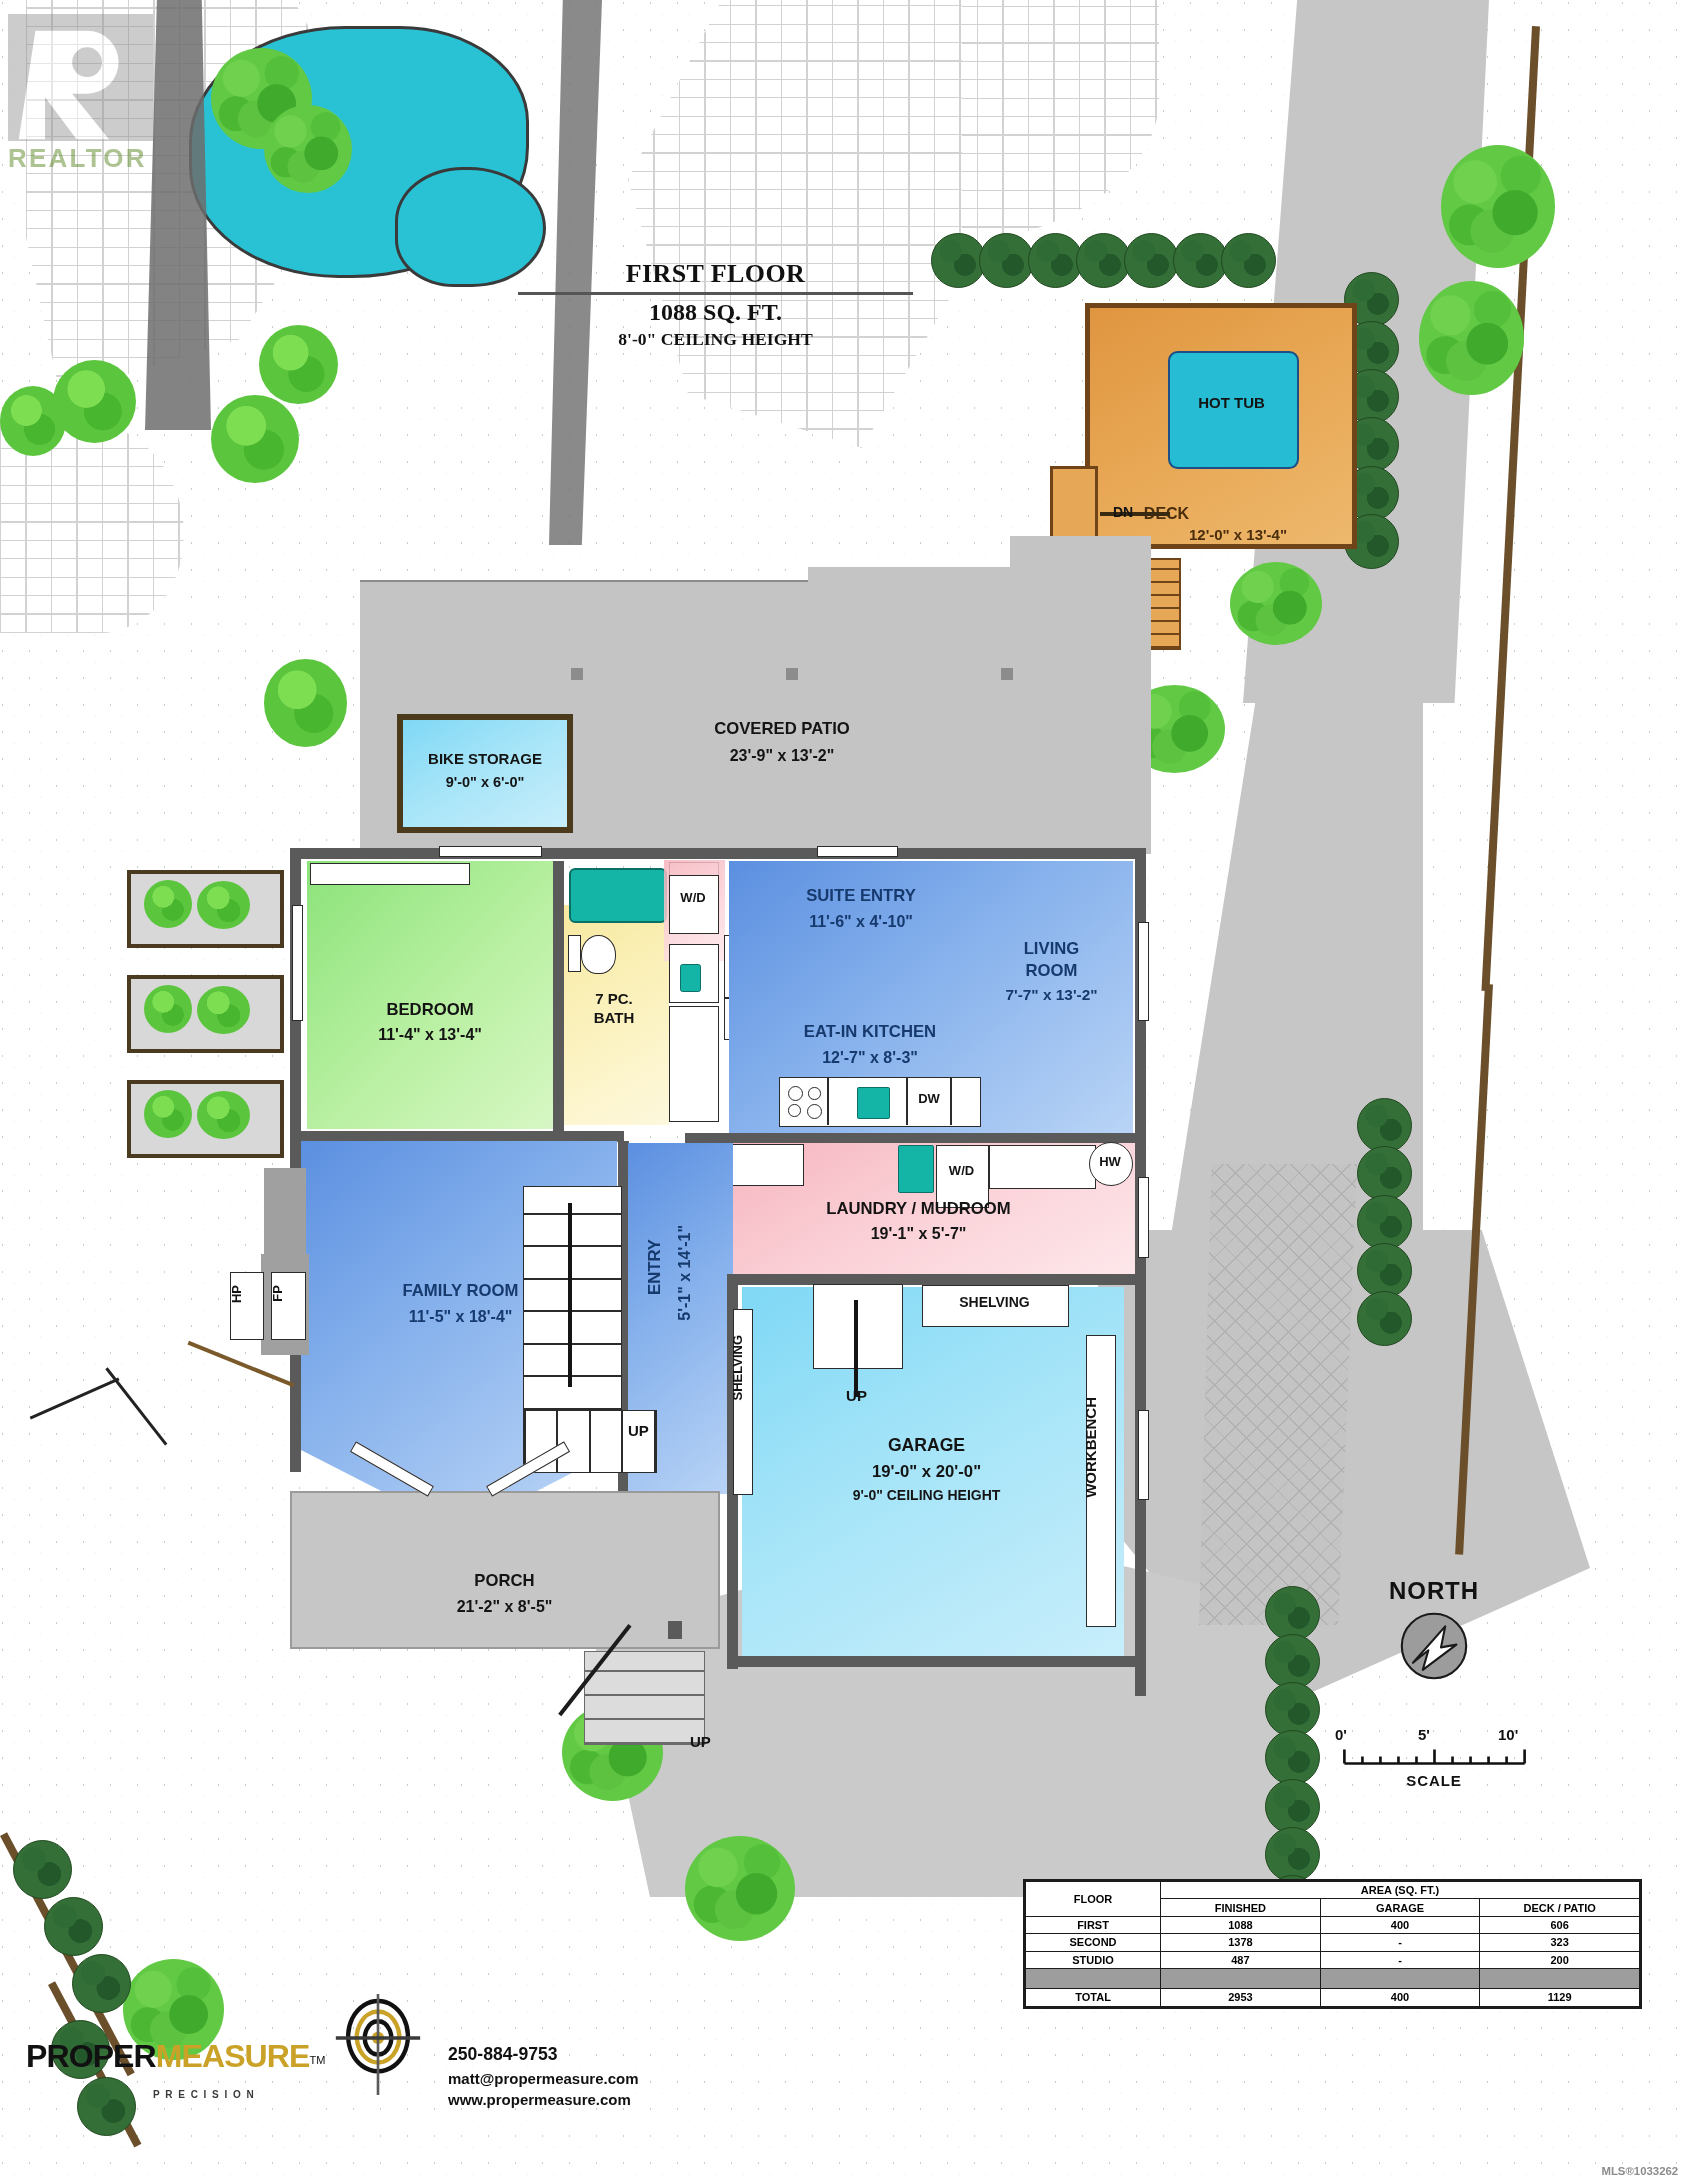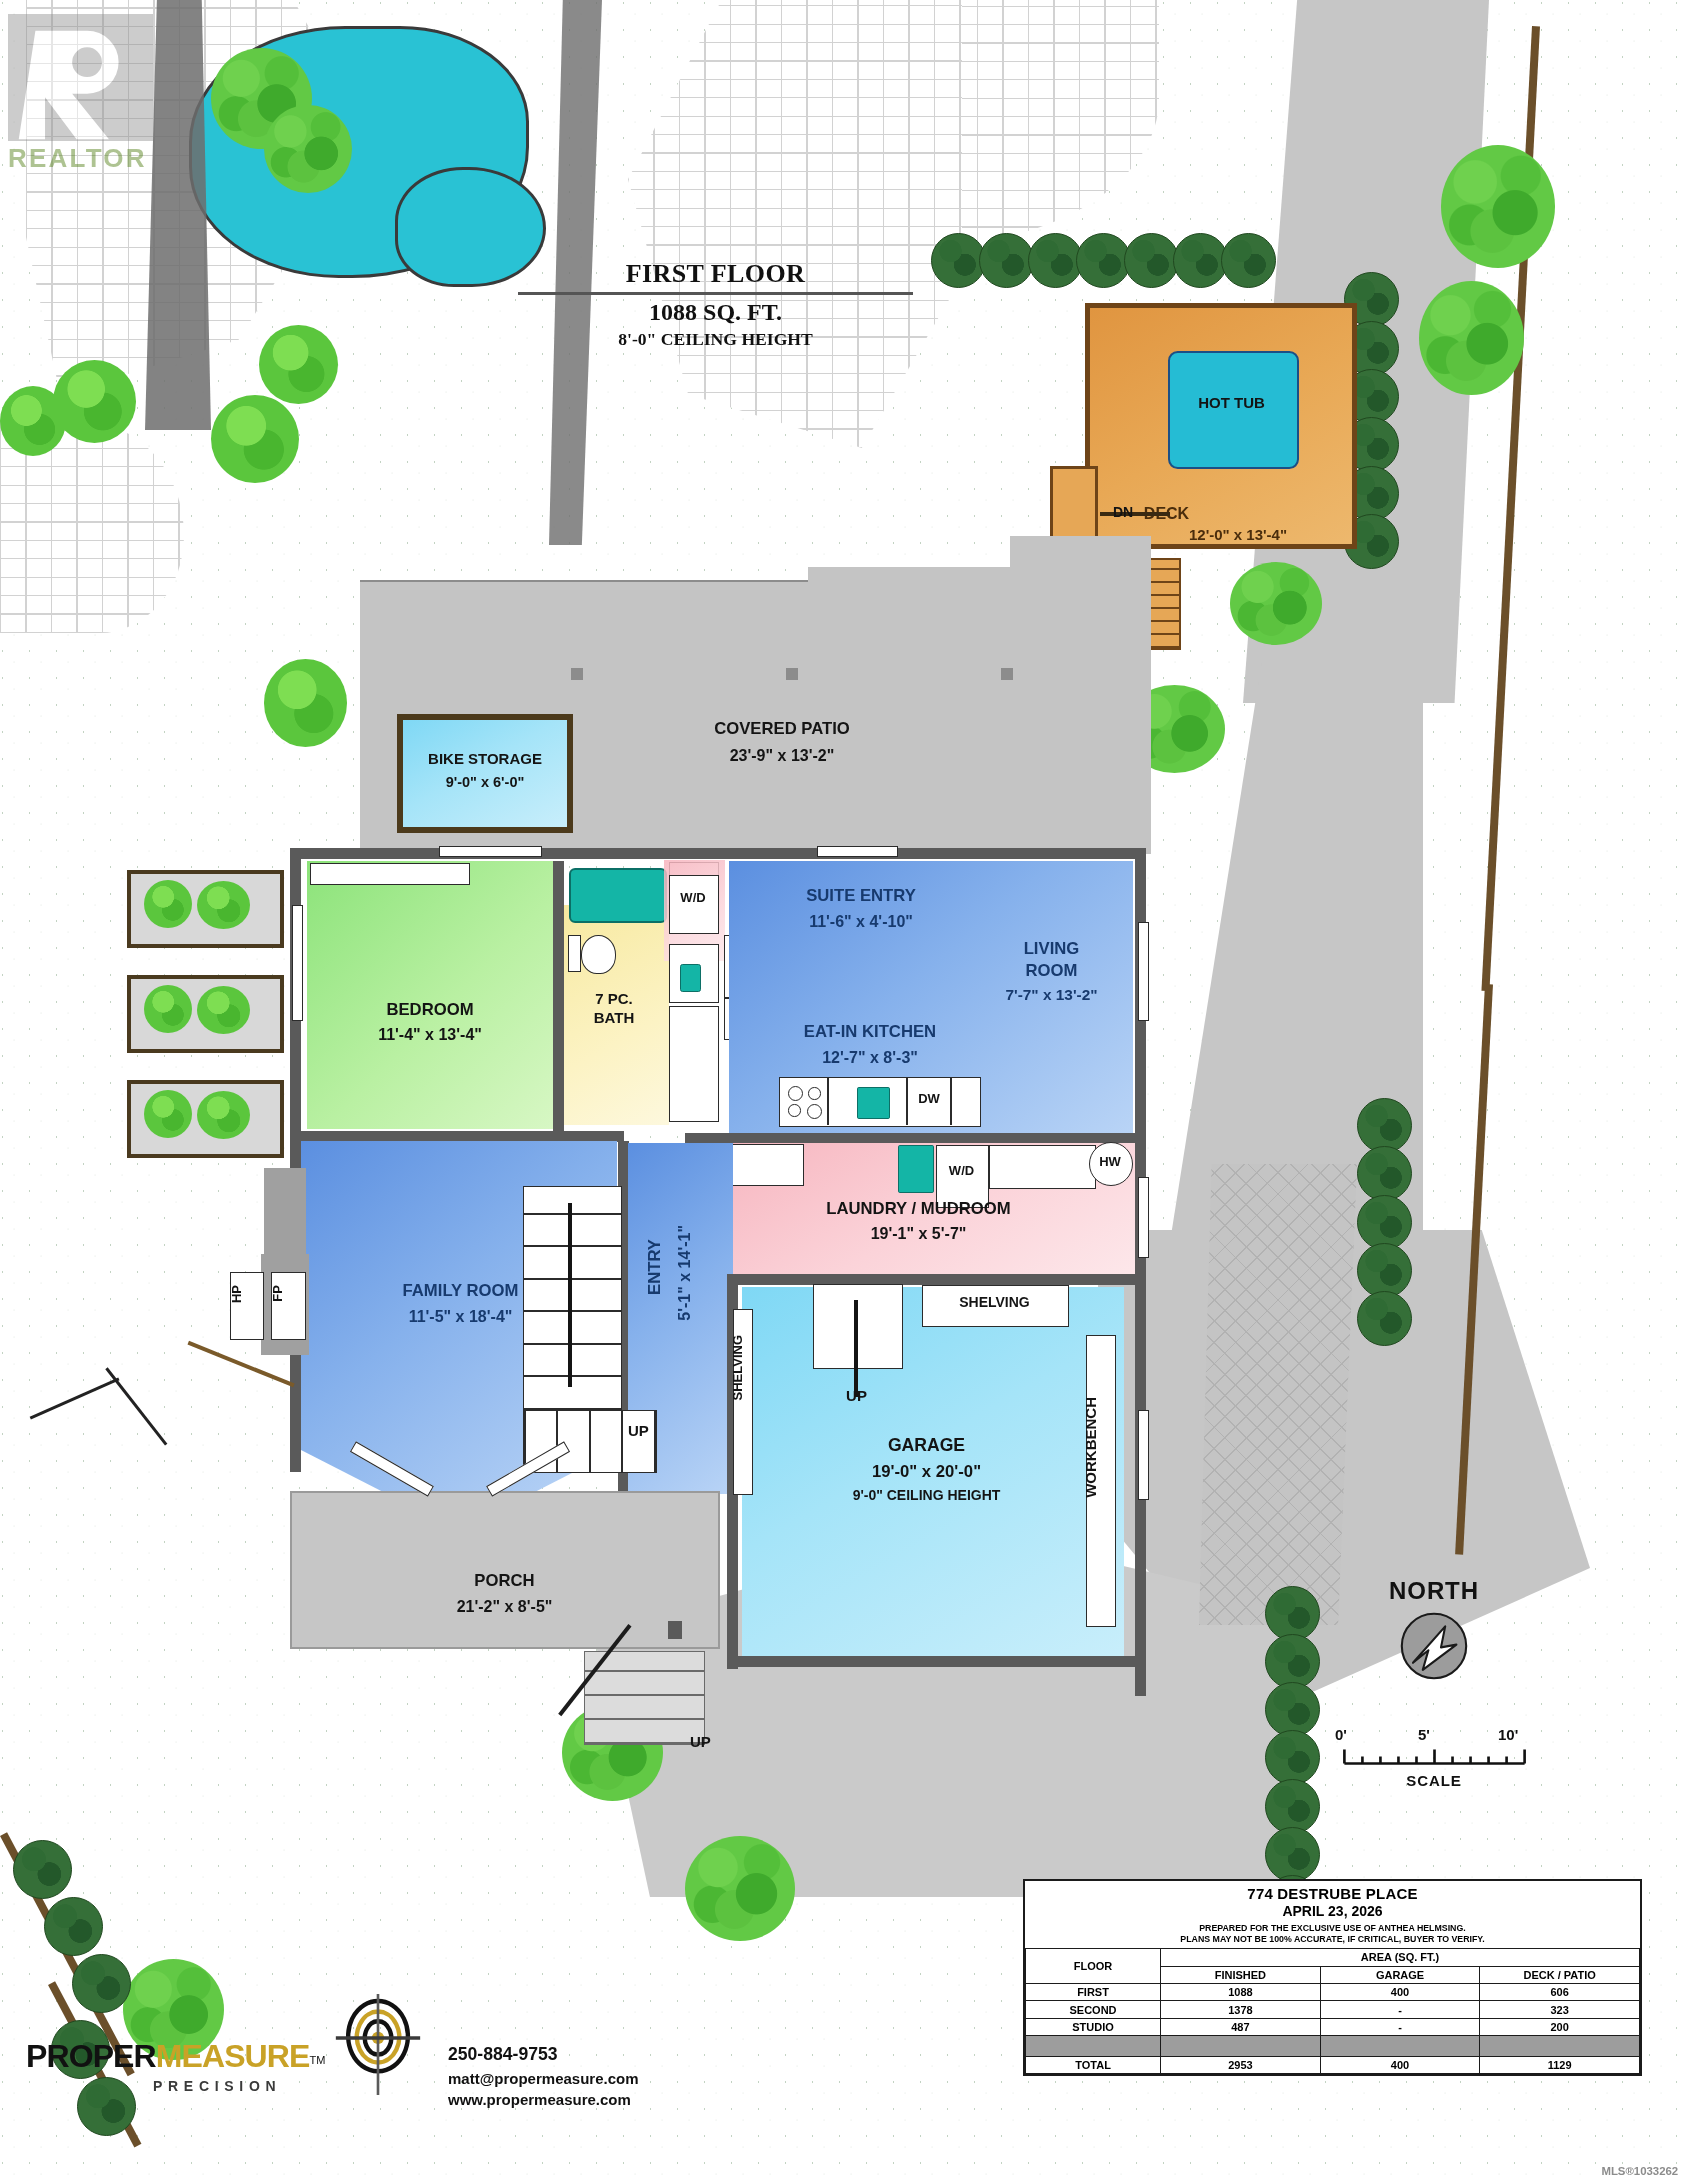--- a/index.html
+++ b/index.html
@@ -96,21 +96,21 @@
 
   
   #realtor{position:absolute;left:8px;top:14px;width:149px;opacity:.45;}
   #realtor .rbox{width:145px;height:127px;background:#8f8f8f;position:relative;}
   #realtor .rword{font-size:26px;font-weight:bold;letter-spacing:2.2px;color:#4d7c0f;margin-top:1.8px;font-family:"Liberation Sans",sans-serif;}
 
   #pmlogo{position:absolute;left:26px;top:2038px;}
   #pmlogo .w1{font-size:32px;font-weight:bold;color:#111;letter-spacing:-0.9px;font-family:"Liberation Sans",sans-serif;}
   #pmlogo .w2{font-size:32px;font-weight:bold;color:#c9a227;letter-spacing:-0.9px;margin-top:46px;}
   #pmlogo .tm{font-size:11px;vertical-align:super;color:#111;}
-  #pmlogo .prec{font-size:14px;font-weight:bold;letter-spacing:5.7px;color:#3a3a3a;margin-left:127px;margin-top:3px;}
+  #pmlogo .prec{font-size:10px;font-weight:bold;letter-spacing:5.7px;color:#3a3a3a;margin-left:127px;margin-top:14px;}
   #pmcontact{position:absolute;left:448px;top:2042px;font-size:15px;font-weight:bold;color:#111;line-height:1.45;}
   #pmcontact .phone{font-size:17.6px;}
   #pmtarget{position:absolute;left:334px;top:1994px;width:88px;height:101px;}
 
   #mls{position:absolute;right:8.8px;bottom:6.1px;font-size:11.4px;font-weight:bold;color:#8c8c8c;}
 
   .vert{writing-mode:vertical-rl;transform:rotate(180deg);}
 </style>
 </head>
 <body>
@@ -413,26 +413,20 @@
         <line x1="297" y1="26" x2="297" y2="42"></line>
         <line x1="338" y1="26" x2="338" y2="42"></line>
         <line x1="379" y1="26" x2="379" y2="42"></line>
         <line x1="420" y1="10" x2="420" y2="42"></line>
       </g>
     </svg>
     <div class="scaleword">SCALE</div>
   </div>
 
   <div id="infotable">
-    <div class="head">
-      <div class="addr">774 DESTRUBE PLACE</div>
-      <div class="date">APRIL 23, 2026</div>
-      <div class="note">PREPARED FOR THE EXCLUSIVE USE OF ANTHEA HELMSING.</div>
-      <div class="note" style="margin-top:0;">PLANS MAY NOT BE 100% ACCURATE, IF CRITICAL, BUYER TO VERIFY.</div>
-    </div>
     <table>
       <tbody>
           <tr>
         <th rowspan="2" style="width:22%;">FLOOR</th>
         <th colspan="3" class="areahead">AREA (SQ. FT.)</th>
       </tr>
       <tr>
         <th style="width:26%;">FINISHED</th>
         <th style="width:26%;">GARAGE</th>
         <th style="width:26%;">DECK / PATIO</th>

